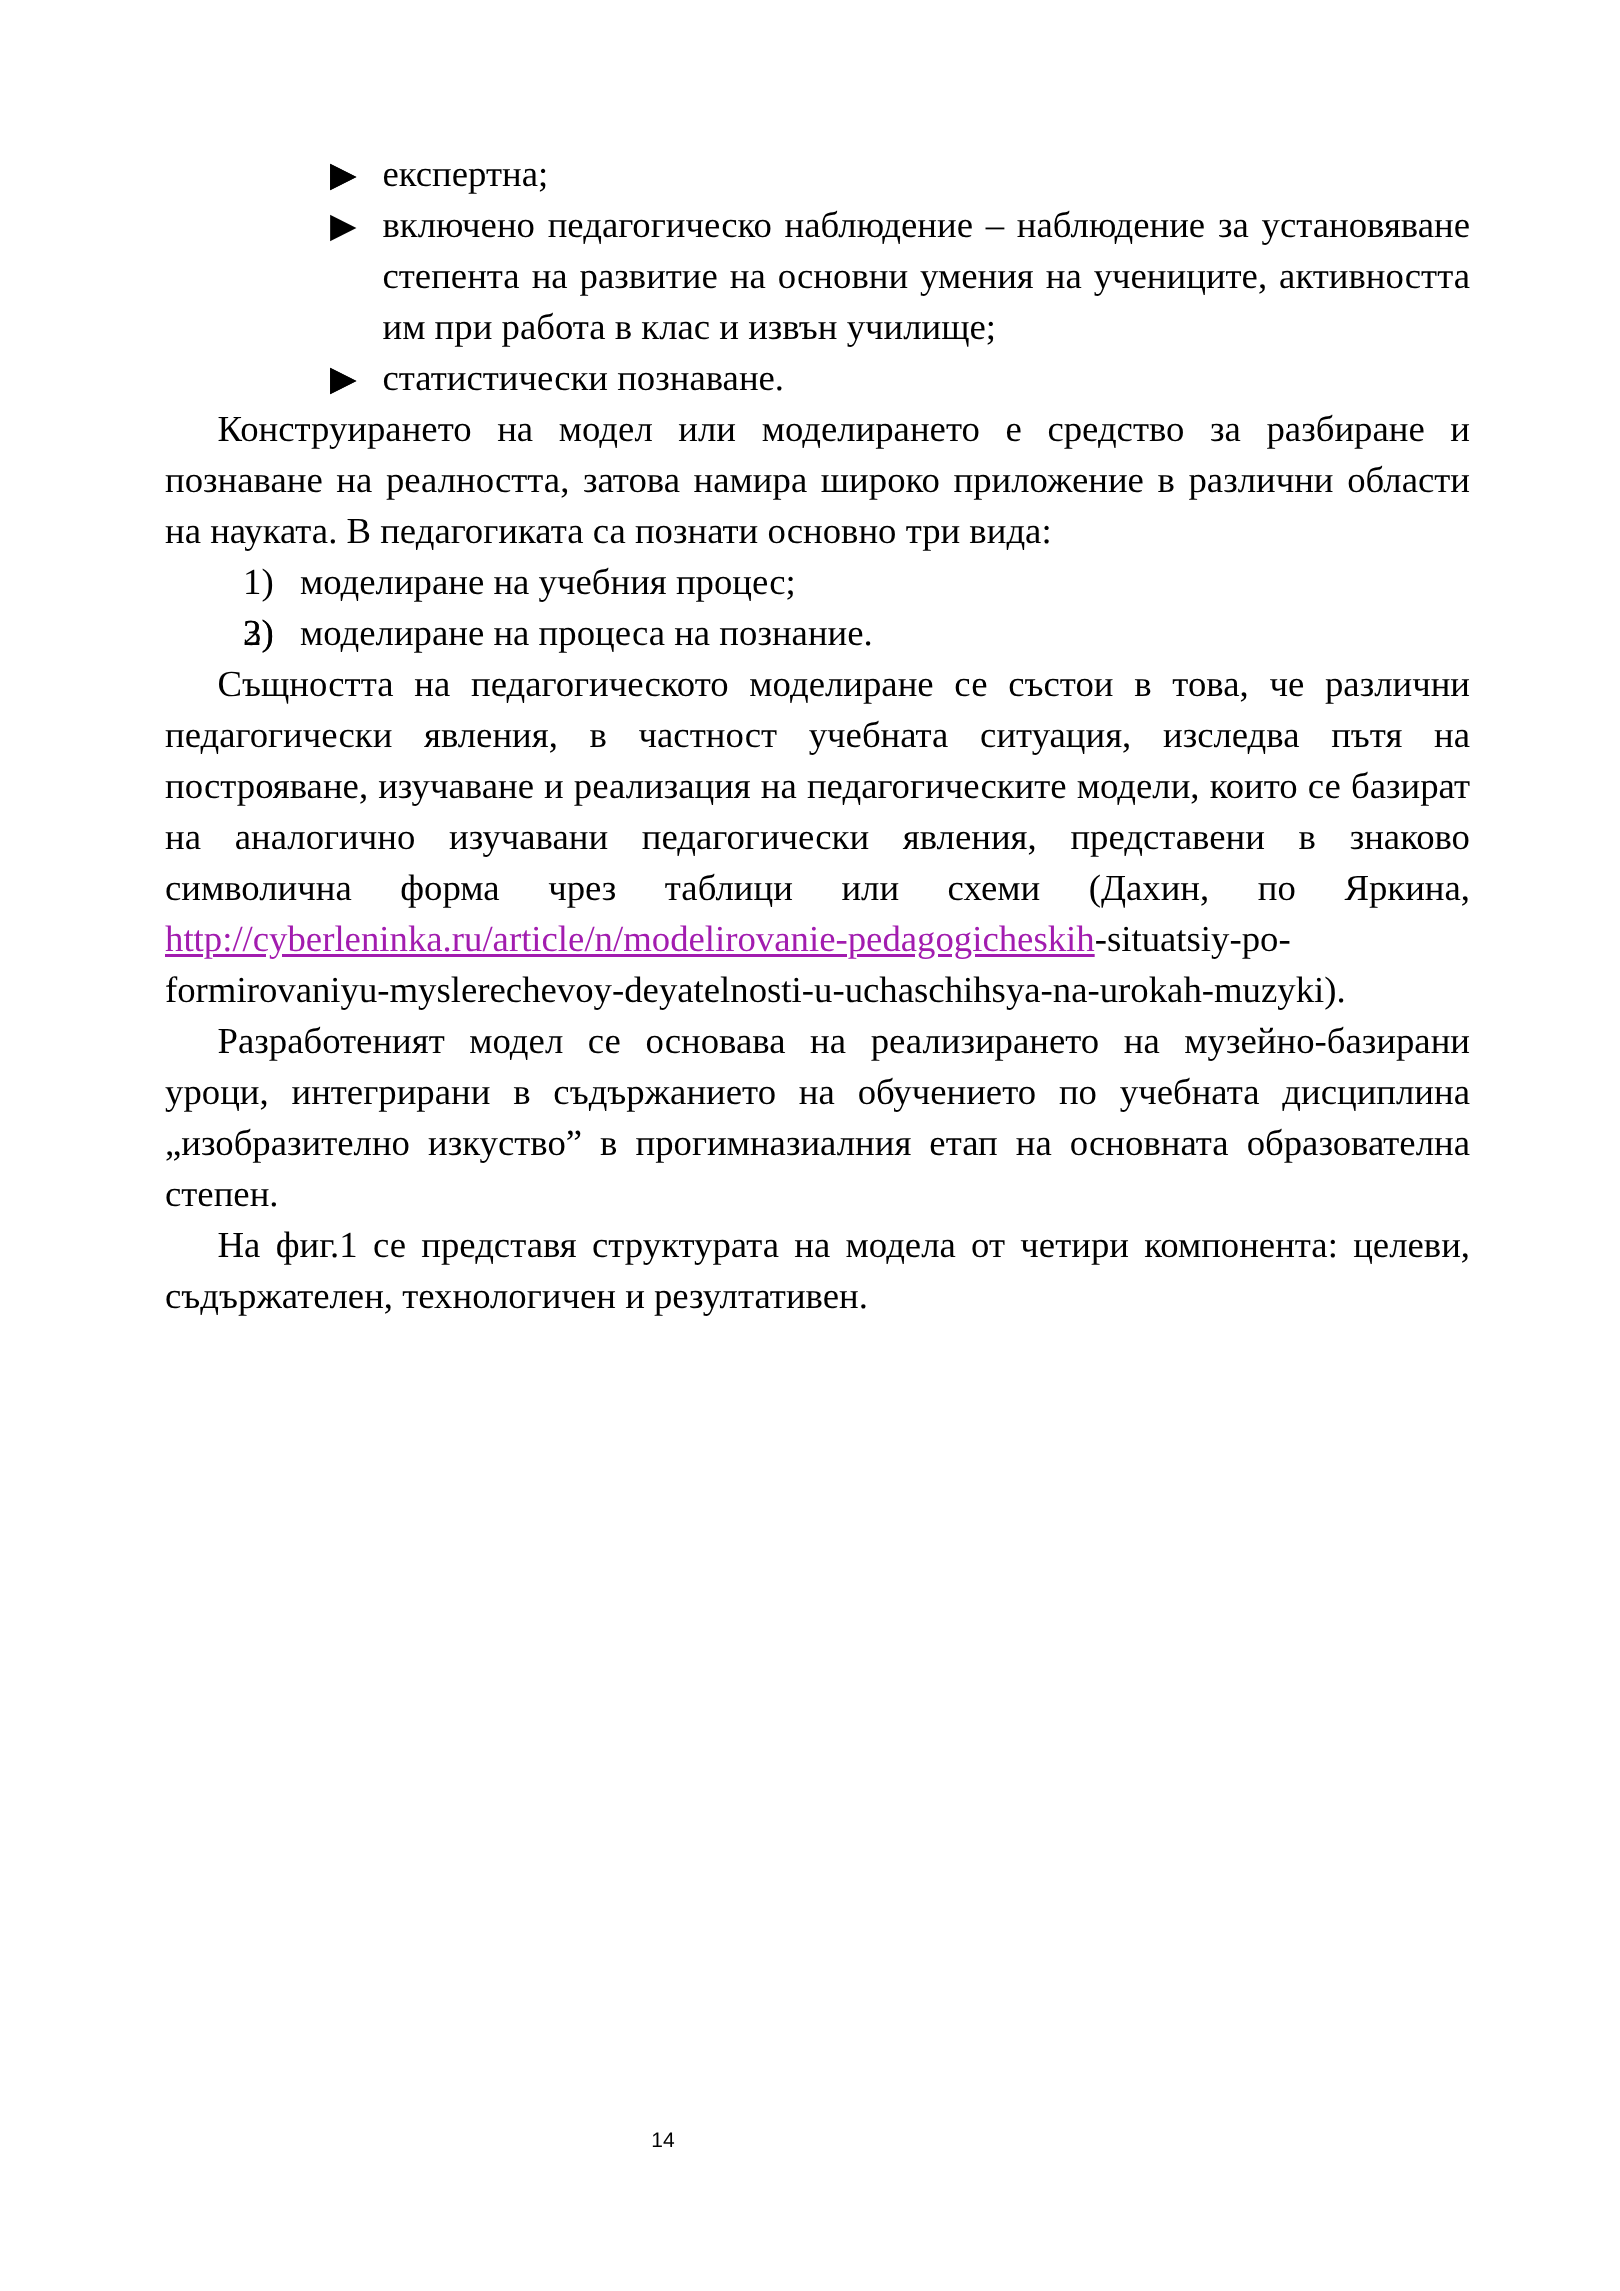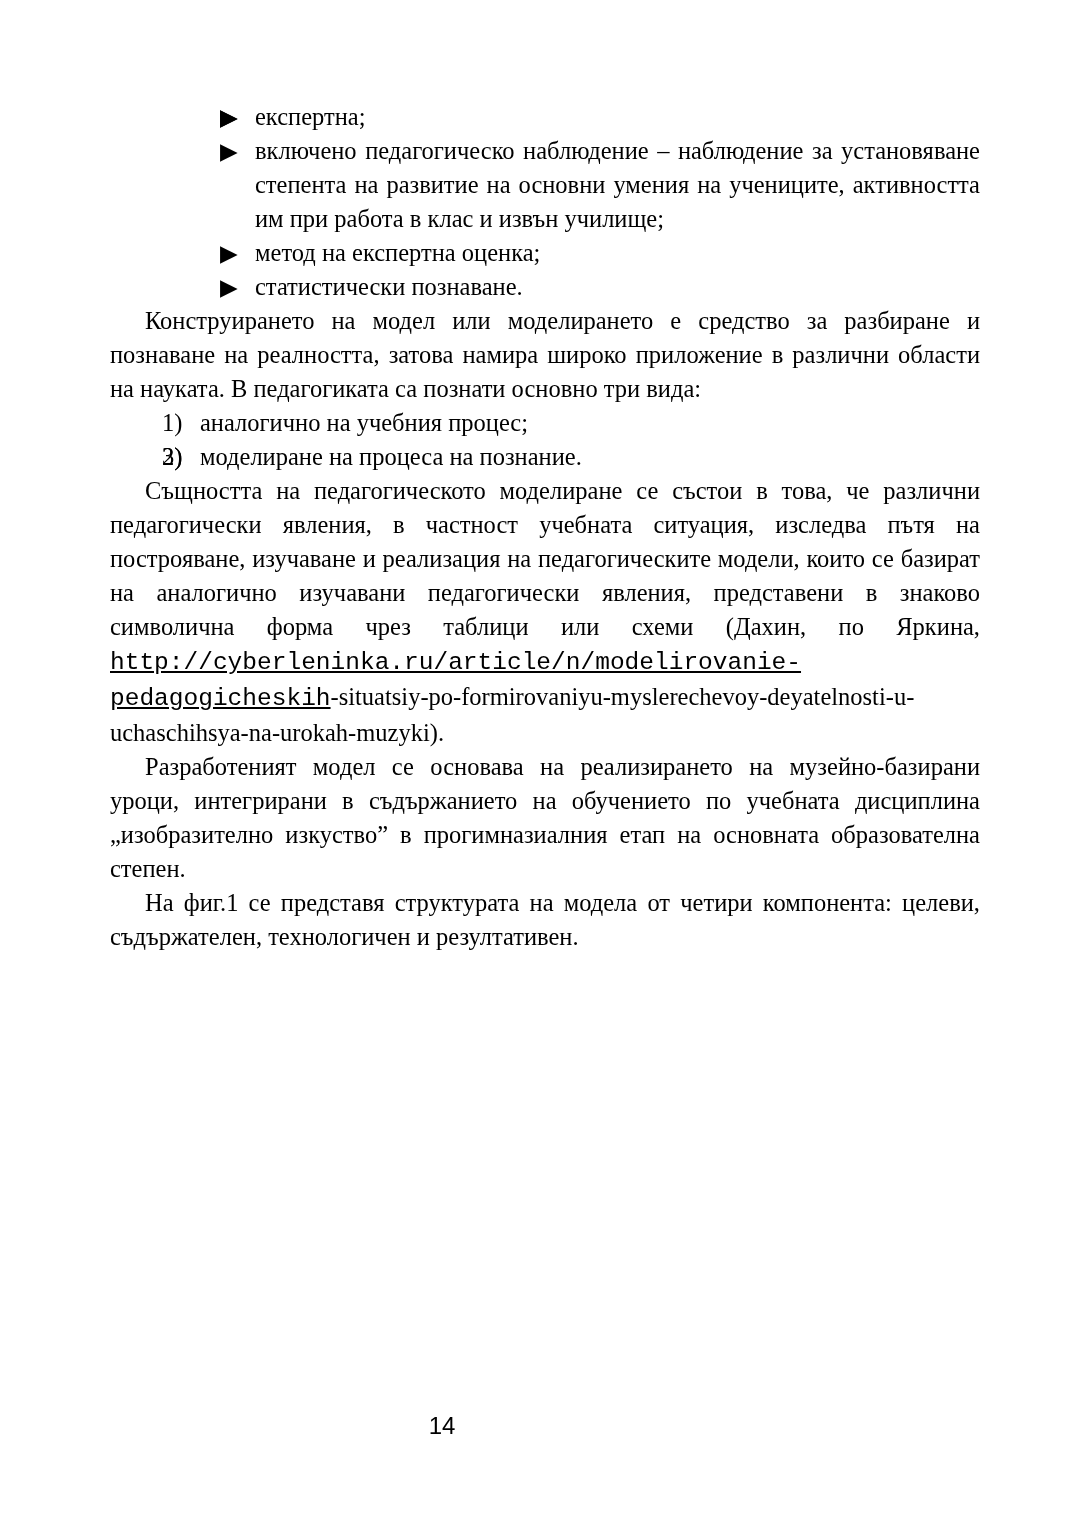--- a/index.html
+++ b/index.html
@@ -51,33 +51,32 @@
     padding-left: 90px;
   }
   .num-marker {
     position: absolute;
     left: 52px;
     top: 0;
   }
   .para { text-indent: 35px; }
   .para b { font-weight: normal; }
   a.doc-link {
-    color: #000000;
+    color: #a21caf;
     text-decoration: underline;
     cursor: pointer;
-    font-family: Liberation Mono, monospace;
   }
   .page-number {
     position: absolute;
     top: 1412px;
     left: 0;
     width: 884px;
     text-align: center;
     font-family: "Liberation Sans", sans-serif;
-    font-size: 24px;
+    font-size: 14px;
     line-height: 28px;
     color: #000000;
   }
 </style>
 </head>
 <body>
 
 <div class="page">
   <div class="content">
 
@@ -88,34 +87,33 @@
       <li class="bullet-item">
         <span class="bullet-marker">▶</span>
         <span>експертна;</span>
       </li>
       <li class="bullet-item">
         <span class="bullet-marker">▶</span>
         <span>включено педагогическо наблюдение – наблюдение за установяване степента на развитие на основни умения на учениците, активността им при работа в клас и извън училище;</span>
       </li>
       <li class="bullet-item">
         <span class="bullet-marker">▶</span>
-        <span>метод на експертна оценка;</span>
       </li>
       <li class="bullet-item">
         <span class="bullet-marker">▶</span>
         <span>статистически познаване.</span>
       </li>
     </ul>
 
     <p class="para"><span>Конструирането на </span><b>модел</b><span> или </span><b>моделирането</b><span> е средство за разбиране и познаване на реалността, затова намира широко приложение в различни области на науката. В педагогиката са познати основно три вида:</span></p>
 
     <ol class="num-list">
       <li class="num-item">
         <span class="num-marker">1)</span>
-        <span>аналогично на учебния процес;</span>
+        <span>моделиране на учебния процес;</span>
       </li>
       <li class="num-item">
         <span class="num-marker">2)</span>
       </li>
       <li class="num-item">
         <span class="num-marker">3)</span>
         <span>моделиране на процеса на познание.</span>
       </li>
     </ol>
 

